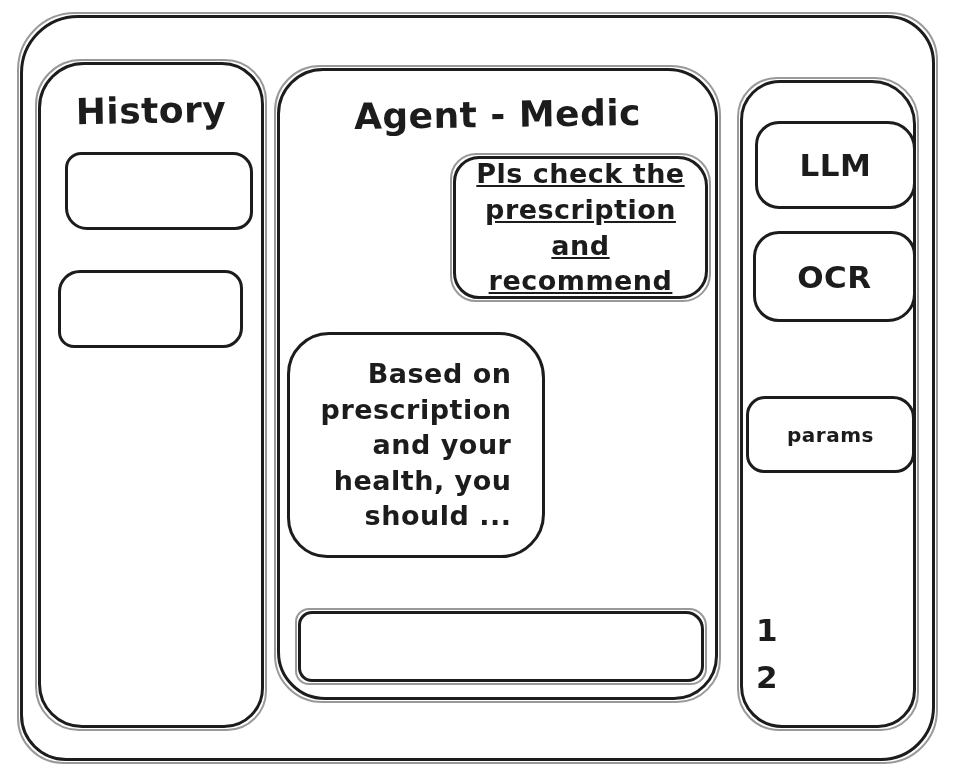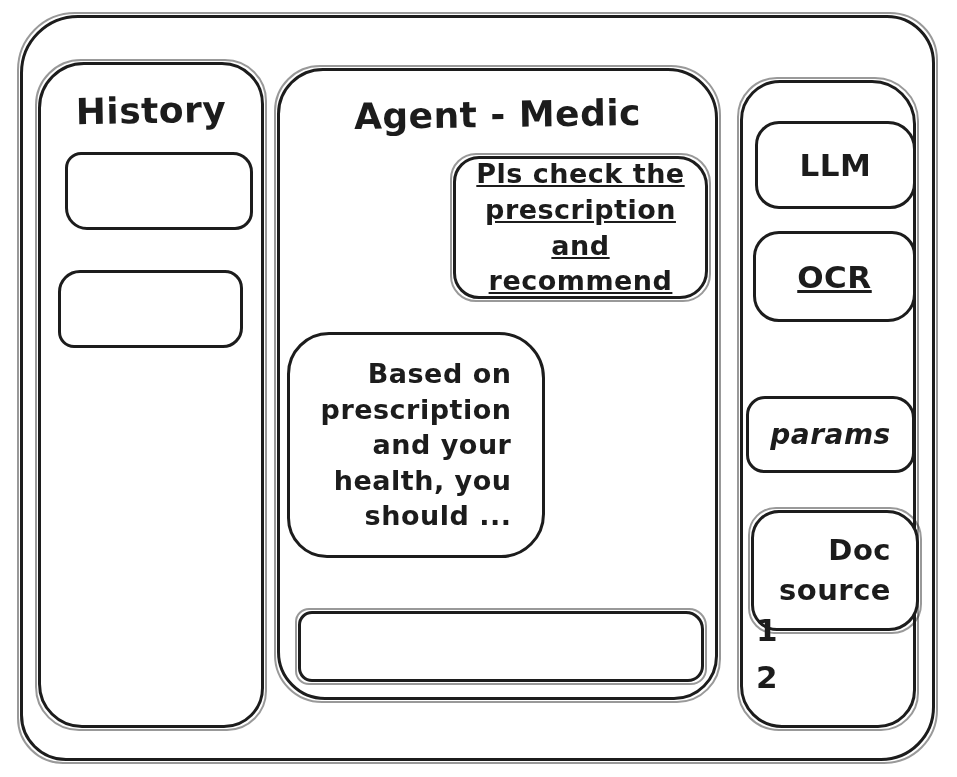--- a/index.html
+++ b/index.html
@@ -107,29 +107,29 @@
   
   .tools {
     left: 740px; top: 80px;
     width: 176px; height: 648px;
     border-radius: 40px 44px 38px 42px;
   }
   .tool-btn {
     display: flex;
     align-items: center;
     justify-content: center;
-    text-align: right;
+    text-align: left;
     font-family: inherit;
     color: inherit;
     cursor: pointer;
     padding: 0;
   }
   .btn-llm    { left: 12px; top: 38px;  width: 161px; height: 88px;  border-radius: 24px 28px 26px 24px; font-size: 31px; }
-  .btn-ocr    { left: 10px; top: 148px; width: 163px; height: 91px;  border-radius: 26px 24px 28px 26px; font-size: 31px; text-decoration: underline; }
-  .btn-params { left: 3px;  top: 313px; width: 169px; height: 77px;  border-radius: 19px 22px 20px 18px; font-size: 28px; font-style: italic; }
+  .btn-ocr    { left: 10px; top: 148px; width: 163px; height: 91px;  border-radius: 26px 24px 28px 26px; font-size: 31px; }
+  .btn-params { left: 3px;  top: 313px; width: 169px; height: 77px;  border-radius: 19px 22px 20px 18px; font-size: 20px; }
   .btn-doc    { left: 8px;  top: 427px; width: 168px; height: 121px; border-radius: 28px 32px 30px 26px; font-size: 29px; line-height: 1.35; white-space: pre-line; }
   .doc-list {
     position: absolute;
     left: 13px; top: 528px;
     display: flex;
     flex-direction: column;
     gap: 8px;
     font-size: 31px;
     line-height: 1.25;
   }
@@ -165,22 +165,20 @@
 should ...</span>
     </div>
 
     <div class="box input-bar echo" role="textbox" aria-label="message input"></div>
   </div>
 
   <div class="box tools echo">
     <button class="box tool-btn btn-llm hand">LLM</button>
     <button class="box tool-btn btn-ocr hand">OCR</button>
     <button class="box tool-btn btn-params hand">params</button>
-    <button class="box tool-btn btn-doc hand echo">Doc
-source</button>
 
     <div class="doc-list">
       <div class="doc-item hand">1</div>
       <div class="doc-item hand">2</div>
     </div>
   </div>
 
 </div>
 
 </body></html>

